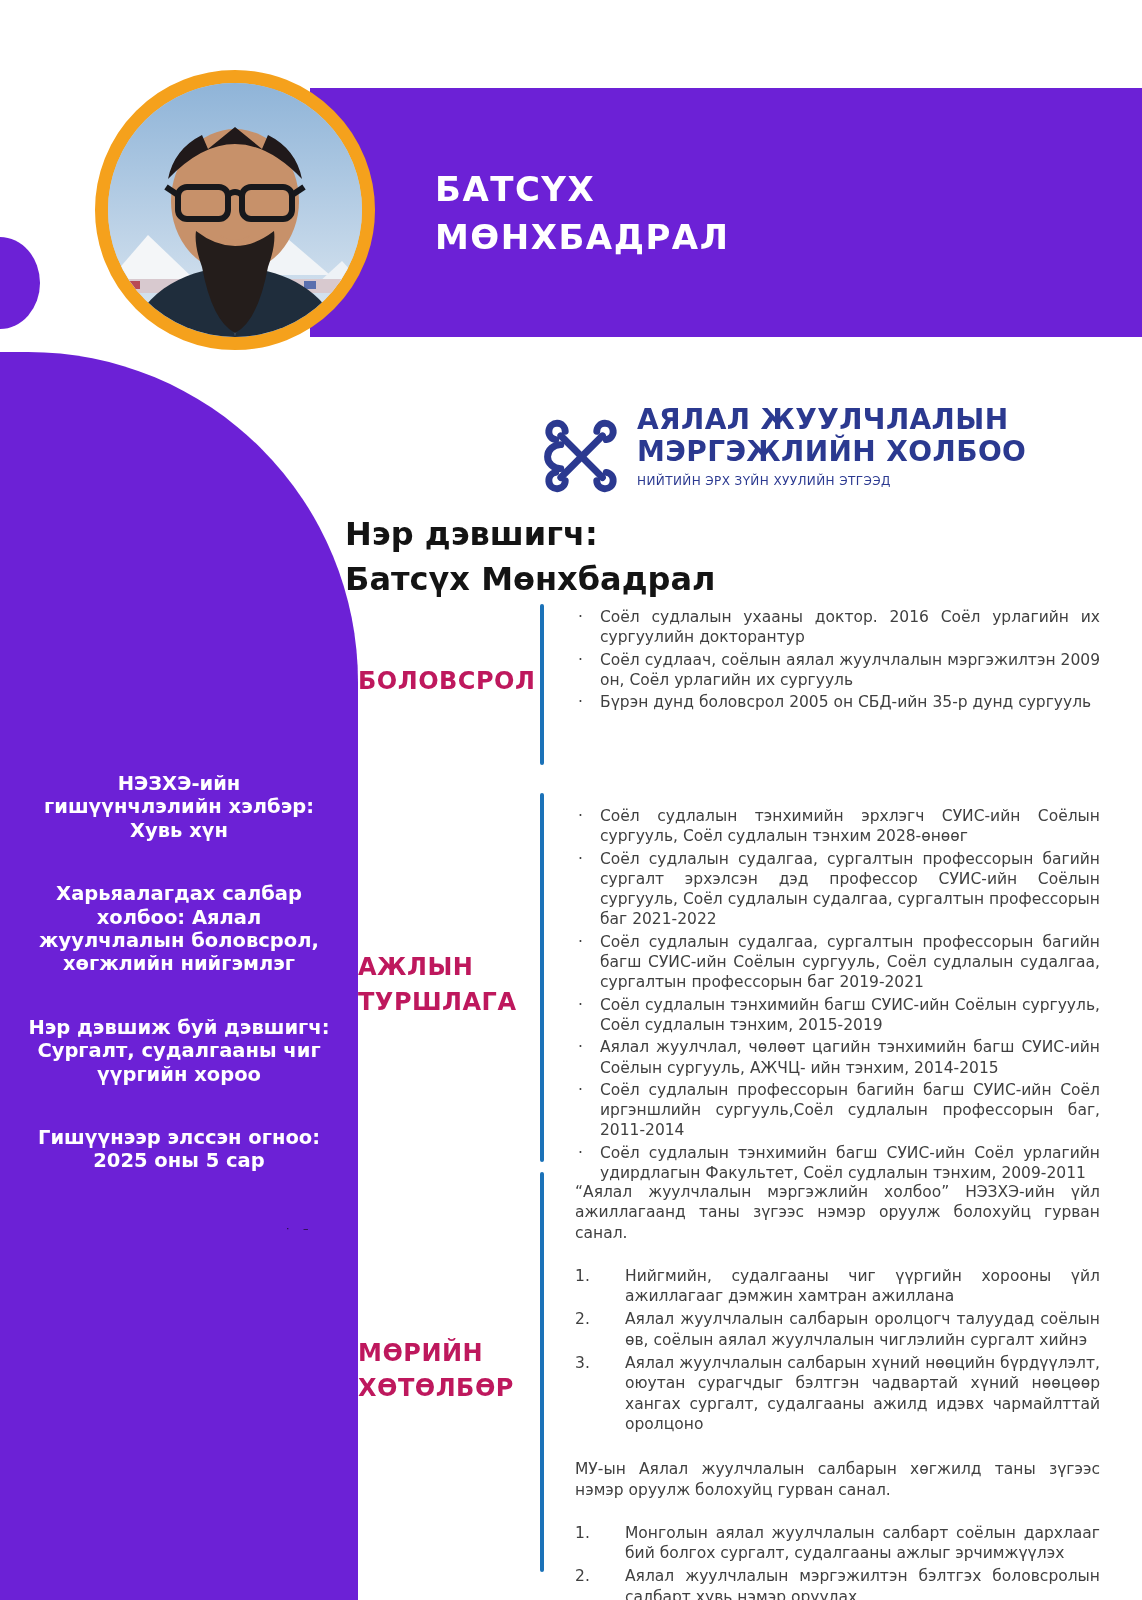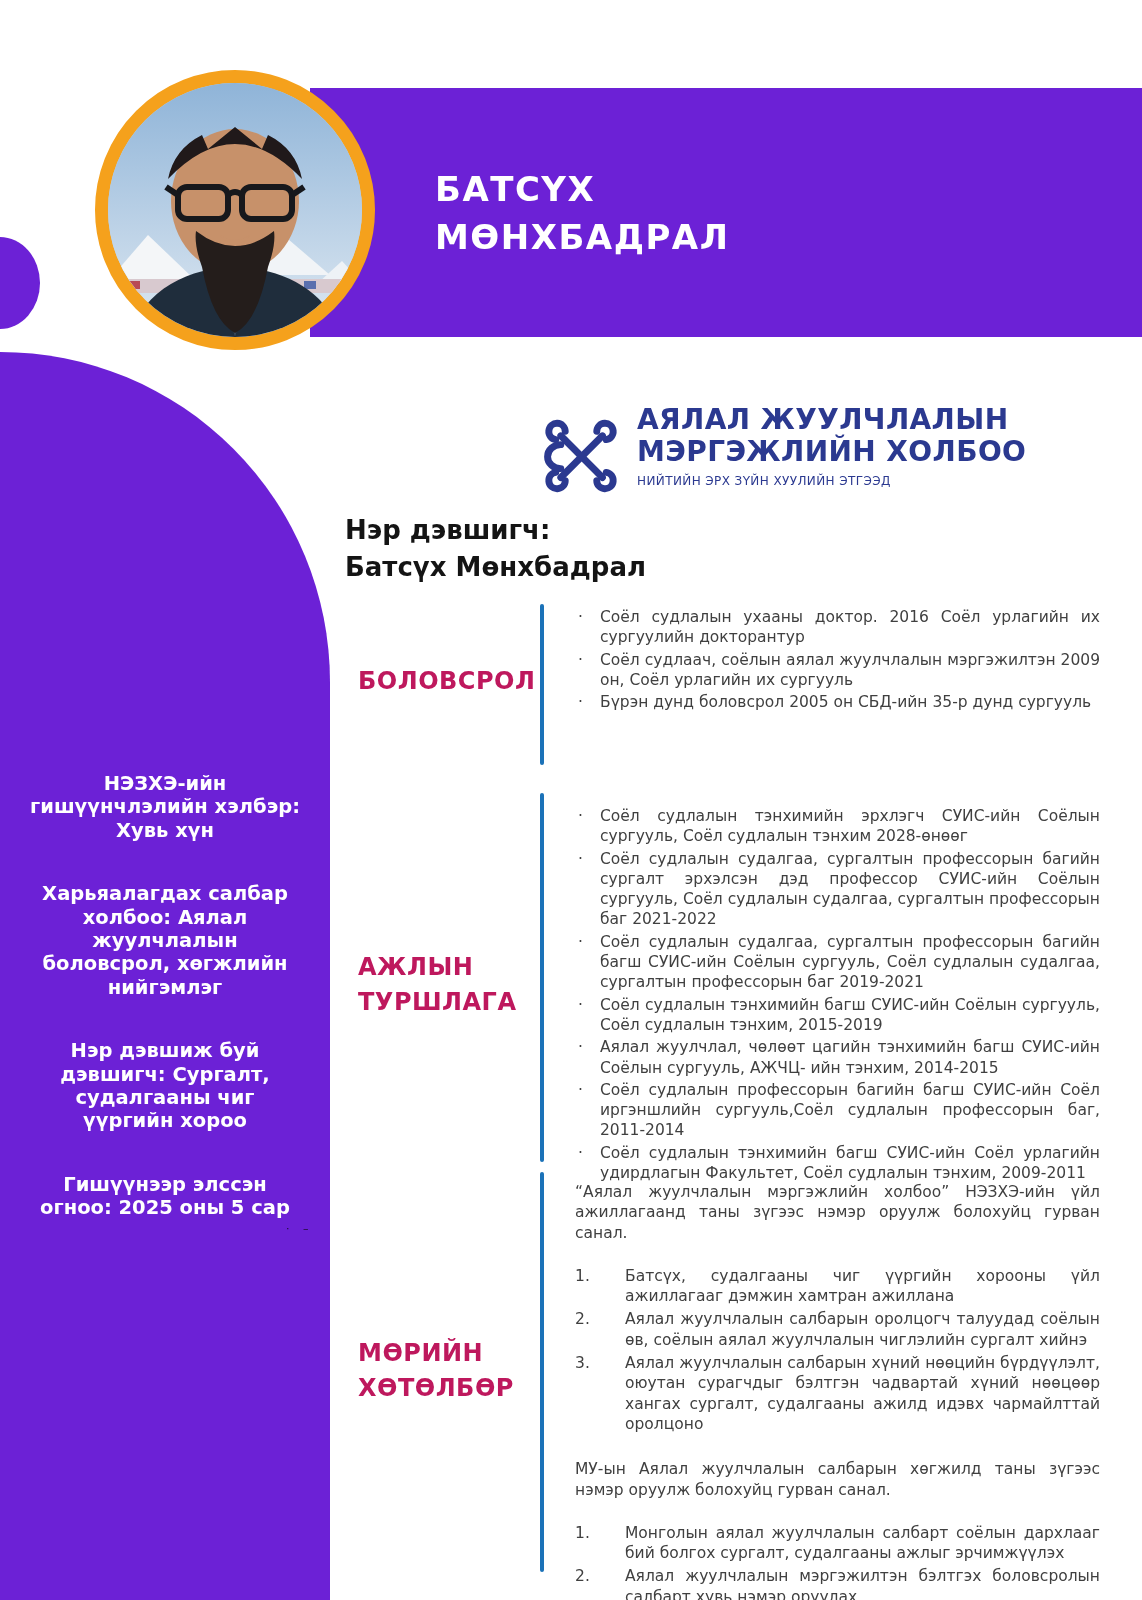--- a/index.html
+++ b/index.html
@@ -25,42 +25,42 @@
     overflow:hidden;z-index:5;background:#bdd3e6;
   }
   .photo-ring svg{display:block;width:100%;height:100%;}
   
   .petal{
     position:absolute;left:0;top:237px;width:40px;height:92px;
     background:#6c21d6;border-radius:0 100% 100% 0 / 0 50% 50% 0;
   }
   .left-col{
     position:absolute;left:0;top:352px;width:330px;height:1248px;
-    background:#6c21d6;border-top-right-radius:330px;
+    background:#6c21d6;border-top-right-radius:330px;padding-left:28px;
   }
   .sidebar-text{
     position:absolute;left:0;top:420px;width:100%;box-sizing:border-box;
     padding:0 27px;color:#ffffff;text-align:center;
     font-weight:bold;font-size:19.5px;line-height:1.2;
   }
   .sidebar-block{margin:0 0 40px 0;}
   .stray-marks{
     position:absolute;left:286px;top:1222px;font-size:11px;color:rgba(10,10,10,.8);
     letter-spacing:5px;z-index:6;
   }
   
   .logo-row{position:absolute;left:540px;top:404px;display:flex;align-items:flex-start;}
   .logo-mark{width:82px;height:92px;flex:0 0 auto;margin-top:6px;}
   .logo-text{margin-left:15px;color:#2b3990;}
   .logo-title{font-weight:bold;font-size:28px;line-height:1.16;letter-spacing:.4px;white-space:nowrap;}
   .logo-subtitle{font-size:12px;letter-spacing:.4px;margin-top:5px;white-space:nowrap;}
   
   .candidate{
     position:absolute;left:345px;top:512px;color:#141414;
-    font-weight:bold;font-size:26px;line-height:1.42;
+    font-weight:bold;font-size:32px;line-height:1.42;
   }
   
   .sec-heading{
     position:absolute;left:358px;color:#be185d;
     font-weight:bold;font-size:24px;line-height:1.45;letter-spacing:.5px;
   }
   .h-edu{top:664px;}
   .h-exp{top:950px;}
   .h-plat{top:1336px;}
   
@@ -204,21 +204,21 @@
 
 <div class="sec-heading h-plat">
   <div>МӨРИЙН</div>
   <div>ХӨТӨЛБӨР</div>
 </div>
 <div class="vline vl-plat"></div>
 <div class="content c-plat">
   <p class="para">“Аялал жуулчлалын мэргэжлийн холбоо” НЭЗХЭ-ийн үйл ажиллагаанд таны зүгээс нэмэр оруулж болохуйц гурван санал.</p>
   <ol class="numlist">
 
-  <li>Батсүх, судалгааны чиг үүргийн хорооны үйл ажиллагааг дэмжин хамтран ажиллана</li>
+  <li>Нийгмийн, судалгааны чиг үүргийн хорооны үйл ажиллагааг дэмжин хамтран ажиллана</li>
       <li>Аялал жуулчлалын салбарын оролцогч талуудад соёлын өв, соёлын аялал жуулчлалын чиглэлийн сургалт хийнэ</li>
       <li>Аялал жуулчлалын салбарын хүний нөөцийн бүрдүүлэлт, оюутан сурагчдыг бэлтгэн чадвартай хүний нөөцөөр хангах сургалт, судалгааны ажилд идэвх чармайлттай оролцоно</li>
     </ol>
   <p class="para mid">МУ-ын Аялал жуулчлалын салбарын хөгжилд таны зүгээс нэмэр оруулж болохуйц гурван санал.</p>
   <ol class="numlist">
 
   <li>Монголын аялал жуулчлалын салбарт соёлын дархлааг бий болгох сургалт, судалгааны ажлыг эрчимжүүлэх</li>
       <li>Аялал жуулчлалын мэргэжилтэн бэлтгэх боловсролын салбарт хувь нэмэр оруулах</li>
     </ol>
 </div>

